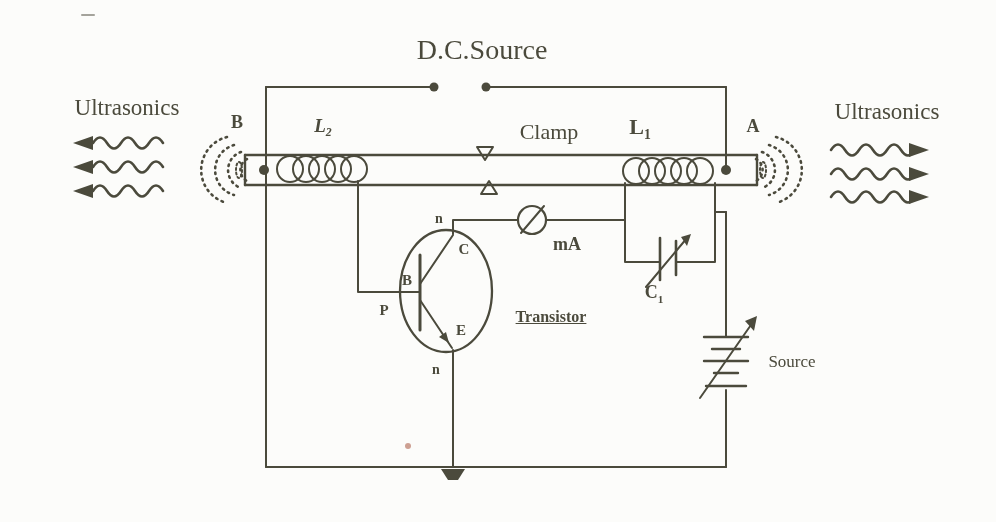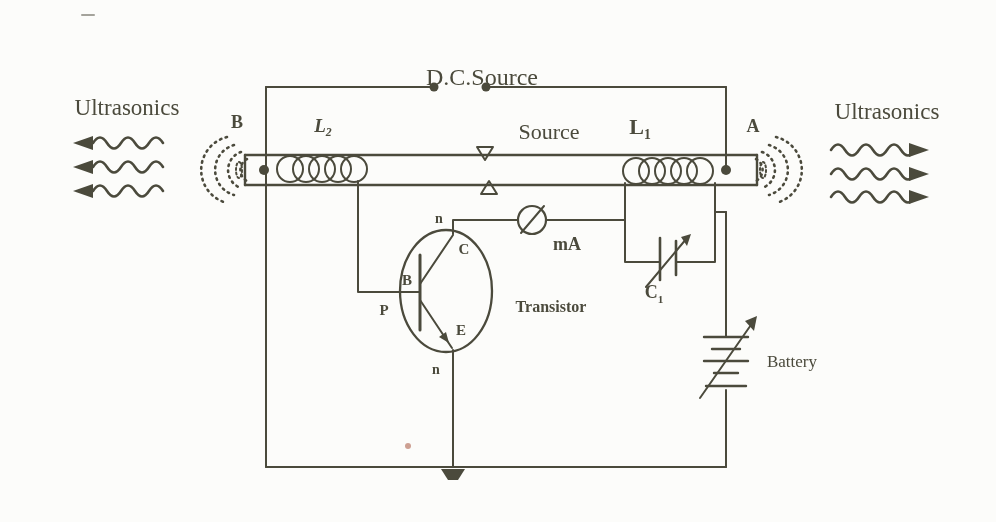--- a/index.html
+++ b/index.html
@@ -148,40 +148,40 @@
       <polygon points="929,150 909,143 909,157" fill="var(--ink,#4b4a3c)" stroke="none"></polygon>
       <path d="M831,174 q7,-11 14,0 t14,0 t14,0 t14,0 t14,0 t14,0"></path>
       <polygon points="929,174 909,167 909,181" fill="var(--ink,#4b4a3c)" stroke="none"></polygon>
       <path d="M831,197 q7,-11 14,0 t14,0 t14,0 t14,0 t14,0 t14,0"></path>
       <polygon points="929,197 909,190 909,204" fill="var(--ink,#4b4a3c)" stroke="none"></polygon>
     </g>
 
     <circle cx="408" cy="446" r="3" fill="var(--speck,#c08878)" stroke="none" opacity="0.8"></circle>
   </svg>
 
-  <div class="lbl" style="left:482px;top:50px;font-size:24px;margin-top:27px;">D.C.Source</div>
+  <div class="lbl" style="left:482px;top:50px;font-size:28px;">D.C.Source</div>
   <div class="lbl" style="left:127px;top:107px;font-size:23px;">Ultrasonics</div>
   <div class="lbl" style="left:887px;top:111px;font-size:23px;">Ultrasonics</div>
   <div class="lbl bold" style="left:237px;top:122px;font-size:18px;">B</div>
   <div class="lbl bold" style="left:753px;top:126px;font-size:18px;">A</div>
-  <div class="lbl" style="left:549px;top:132px;font-size:22px;">Source</div>
+  <div class="lbl" style="left:549px;top:132px;font-size:22px;">Clamp</div>
 
   <div class="lbl bold" style="left:323px;top:125px;font-size:19px;font-style:italic;">
     <span>L</span><sub>2</sub>
   </div>
   <div class="lbl bold" style="left:640px;top:127px;font-size:22px;">
     <span>L</span><sub>1</sub>
   </div>
   <div class="lbl bold" style="left:654px;top:292px;font-size:18px;">
     <span>C</span><sub>1</sub>
   </div>
 
   <div class="lbl bold" style="left:567px;top:244px;font-size:18px;">mA</div>
-  <div class="lbl bold" style="left:551px;top:307px;font-size:16px;">Transistor</div>
-  <div class="lbl" style="left:792px;top:361px;font-size:17px;">Battery</div>
+  <div class="lbl bold" style="left:551px;top:317px;font-size:16px;text-decoration:underline;">Transistor</div>
+  <div class="lbl" style="left:792px;top:361px;font-size:17px;">Source</div>
 
   <div class="lbl bold" style="left:464px;top:249px;font-size:15px;">C</div>
   <div class="lbl bold" style="left:407px;top:280px;font-size:15px;">B</div>
   <div class="lbl bold" style="left:461px;top:330px;font-size:15px;">E</div>
   <div class="lbl bold" style="left:384px;top:310px;font-size:15px;">P</div>
   <div class="lbl bold" style="left:439px;top:219px;font-size:14px;">n</div>
   <div class="lbl bold" style="left:436px;top:370px;font-size:14px;">n</div>
 
 </div>
 

